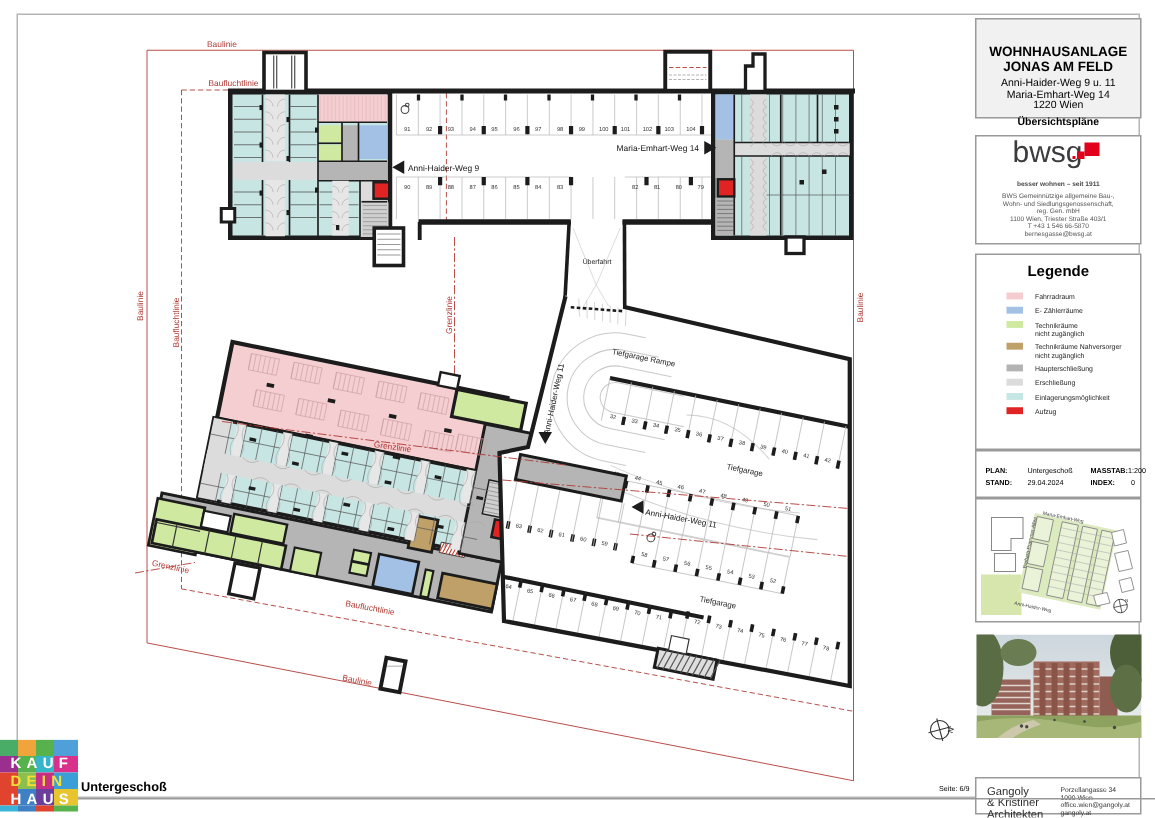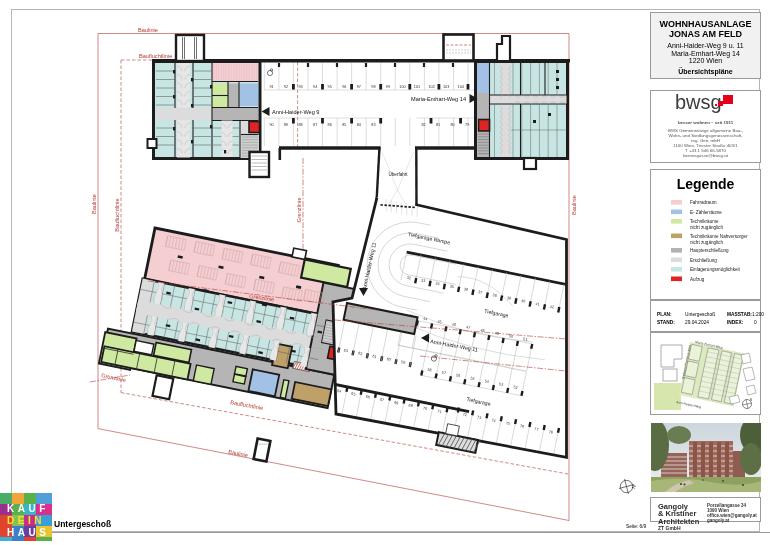--- a/index.html
+++ b/index.html
@@ -880,21 +880,21 @@
 <text x="635" y="489" font-size="5" fill="#222" transform="rotate(-75 635 489)">N</text>
 <g stroke="#b03a33" stroke-width="0.6" fill="none" stroke-dasharray="6,1.6,1.5,1.6">
 <line x1="335" y1="320" x2="566" y2="339"></line>
 <line x1="420" y1="356" x2="566" y2="371"></line>
 <line x1="148" y1="281" x2="377" y2="310"></line>
 </g>
 <text x="249" y="298" font-size="5.6" fill="#b03a33" transform="rotate(8 249 298)">Grenzlinie</text>
 </svg>
 
 <div class="box" style="top:12px;height:67px;background:#f1f1f1;text-align:center;">
-  <div style="font-weight:bold;font-size:9px;letter-spacing:0px;margin-top:7px;line-height:9.5px;">WOHNHAUSANLAGE<br>JONAS AM FELD</div>
+  <div style="font-weight:bold;font-size:9px;letter-spacing:0px;margin-top:17px;line-height:9.5px;">WOHNHAUSANLAGE<br>JONAS AM FELD</div>
   <div style="font-size:7px;line-height:7.6px;margin-top:3px;">Anni-Haider-Weg 9 u. 11<br>Maria-Emhart-Weg 14<br>1220 Wien</div>
   <div style="font-weight:bold;font-size:7px;margin-top:3px;">Übersichtspläne</div>
 </div>
 
 <div class="box" style="top:90px;height:73px;text-align:center;">
   <div style="position:relative;height:29px;">
     <span style="position:absolute;left:24px;top:0px;font-size:20px;color:#3c3c3e;">bwsg</span>
     <span style="position:absolute;left:72px;top:3.5px;width:9.8px;height:9.8px;background:#e2001a;"></span>
     <span style="position:absolute;left:66.8px;top:10.2px;width:5px;height:5px;background:#e2001a;"></span>
     <span style="position:absolute;left:63.6px;top:12.5px;width:2.9px;height:2.9px;background:#e2001a;"></span>
@@ -904,21 +904,21 @@
     BWS Gemeinnützige allgemeine Bau-,<br>
     Wohn- und Siedlungsgenossenschaft,<br>
     reg. Gen. mbH<br>
     1100 Wien, Triester Straße 403/1<br>
     T +43 1 546 66-5870<br>
     bernesgasse@bwsg.at
   </div>
 </div>
 
 <div class="box" style="top:169px;height:131px;">
-  <div style="text-align:center;font-weight:bold;font-size:14px;margin-top:6px;">Legende</div>
+  <div style="text-align:center;font-weight:bold;font-size:10px;margin-top:6px;">Legende</div>
   <svg width="107" height="100" style="display:block;margin-top:4px;">
     <g font-size="4.6" fill="#222">
       <rect x="20" y="4" width="11" height="4.6" fill="#f5cdce"></rect>
         <text x="39" y="8.4">Fahrradraum</text>
       <rect x="20" y="13.5" width="11" height="4.6" fill="#a2c1e4"></rect>
         <text x="39" y="17.9">E- Zählerräume</text>
       <rect x="20" y="23" width="11" height="4.6" fill="#cfe9a0"></rect>
         <text x="39" y="27.4">Technikräume</text>
       <text x="39" y="33.2">nicht zugänglich</text>
       <rect x="20" y="37.5" width="11" height="4.6" fill="#bfa069"></rect>
@@ -1037,21 +1037,21 @@
 <g fill="#444">
         <circle cx="30" cy="61" r="1.1"></circle>
         <circle cx="33.5" cy="61.5" r="1.1"></circle>
         <circle cx="72" cy="58" r="0.9"></circle>
         <circle cx="92" cy="62" r="1.1"></circle>
         <circle cx="52" cy="57" r="0.8"></circle>
       </g>
 </svg>
 </div>
 
-<div class="box" style="top:497px;height:25px;font-weight:bold;">
+<div class="box" style="top:518px;height:25px;">
   <div style="position:absolute;left:7px;top:5px;font-size:7.5px;line-height:7.4px;color:#2c2c2c;">Gangoly<br>&amp; Kristiner<br>Architekten</div>
   <div style="position:absolute;left:7px;top:27px;font-size:5px;color:#2c2c2c;">ZT GmbH</div>
   <div style="position:absolute;left:56px;top:5px;font-size:4.5px;line-height:5px;color:#333;">Porzellangasse 34<br>1090 Wien<br>office.wien@gangoly.at<br>gangoly.at</div>
 </div>
 
 <div class="abs" style="left:0;top:532px;width:770px;border-top:1px solid #9a9a9a;"></div>
 <div class="abs" style="left:54px;top:519px;font-weight:bold;font-size:8.5px;">Untergeschoß</div>
 <div class="abs" style="left:626px;top:523.5px;font-size:4.8px;">Seite: 6/9</div>
 
 <div class="abs" style="left:0px;top:493px;width:52px;height:48px;overflow:hidden;">

